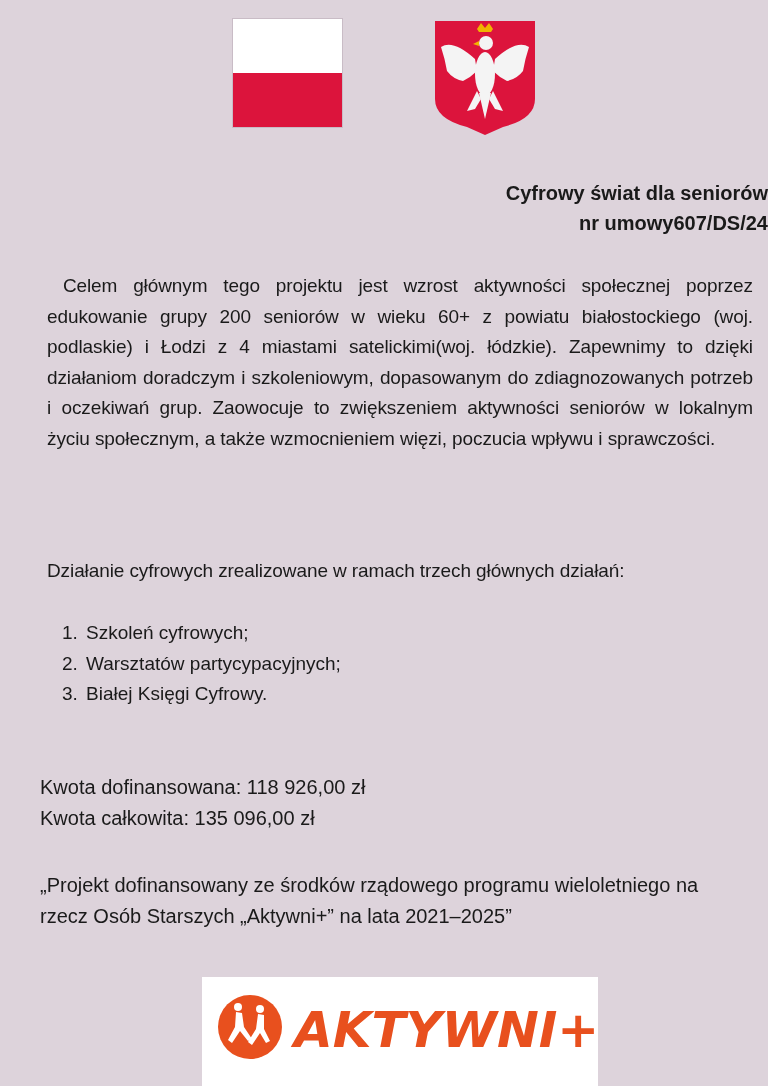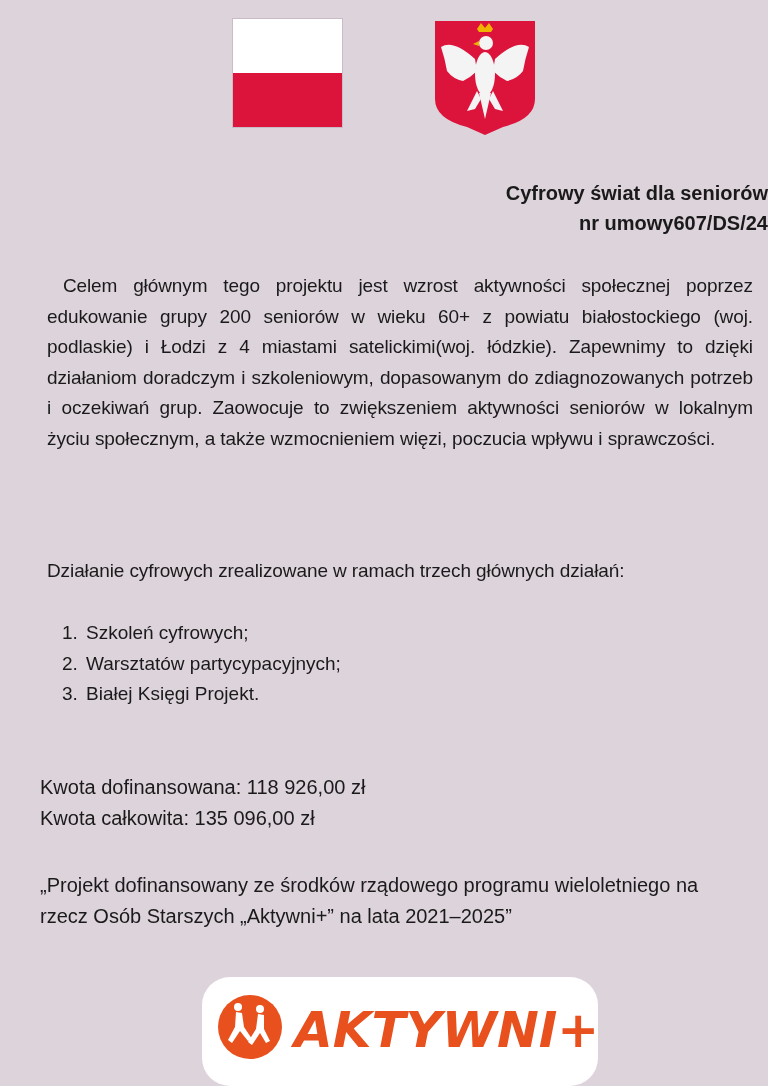--- a/index.html
+++ b/index.html
@@ -34,21 +34,20 @@
   .list .num { width: 24px; }
   .center {
     position: absolute; left: 40px; width: 688px; text-align: left;
     font-size: 20px; line-height: 30.5px; margin-top: 28px;
   }
   .amounts { top: 744px; }
   .footer { top: 842px; }
   .logo-box {
     position: absolute; left: 202px; top: 977px; width: 396px; height: 109px;
     background: #ffffff;
-    border-radius: 28px;
   }
 </style>
 </head>
 <body>
 
 <div class="flag">
   <div class="white"></div>
   <div class="red"></div>
 </div>
 
@@ -80,21 +79,21 @@
   <div class="li">
     <span class="num">1.</span>
     <span>Szkoleń cyfrowych;</span>
   </div>
   <div class="li">
     <span class="num">2.</span>
     <span>Warsztatów partycypacyjnych;</span>
   </div>
   <div class="li">
     <span class="num">3.</span>
-    <span>Białej Księgi Projekt.</span>
+    <span>Białej Księgi Cyfrowy.</span>
   </div>
 </div>
 
 <div class="center amounts">
   <div>Kwota dofinansowana: 118 926,00 zł</div>
   <div>Kwota całkowita: 135 096,00 zł</div>
 </div>
 
 <div class="center footer">„Projekt dofinansowany ze środków rządowego programu wieloletniego na rzecz Osób Starszych „Aktywni+” na lata 2021–2025”</div>
 

